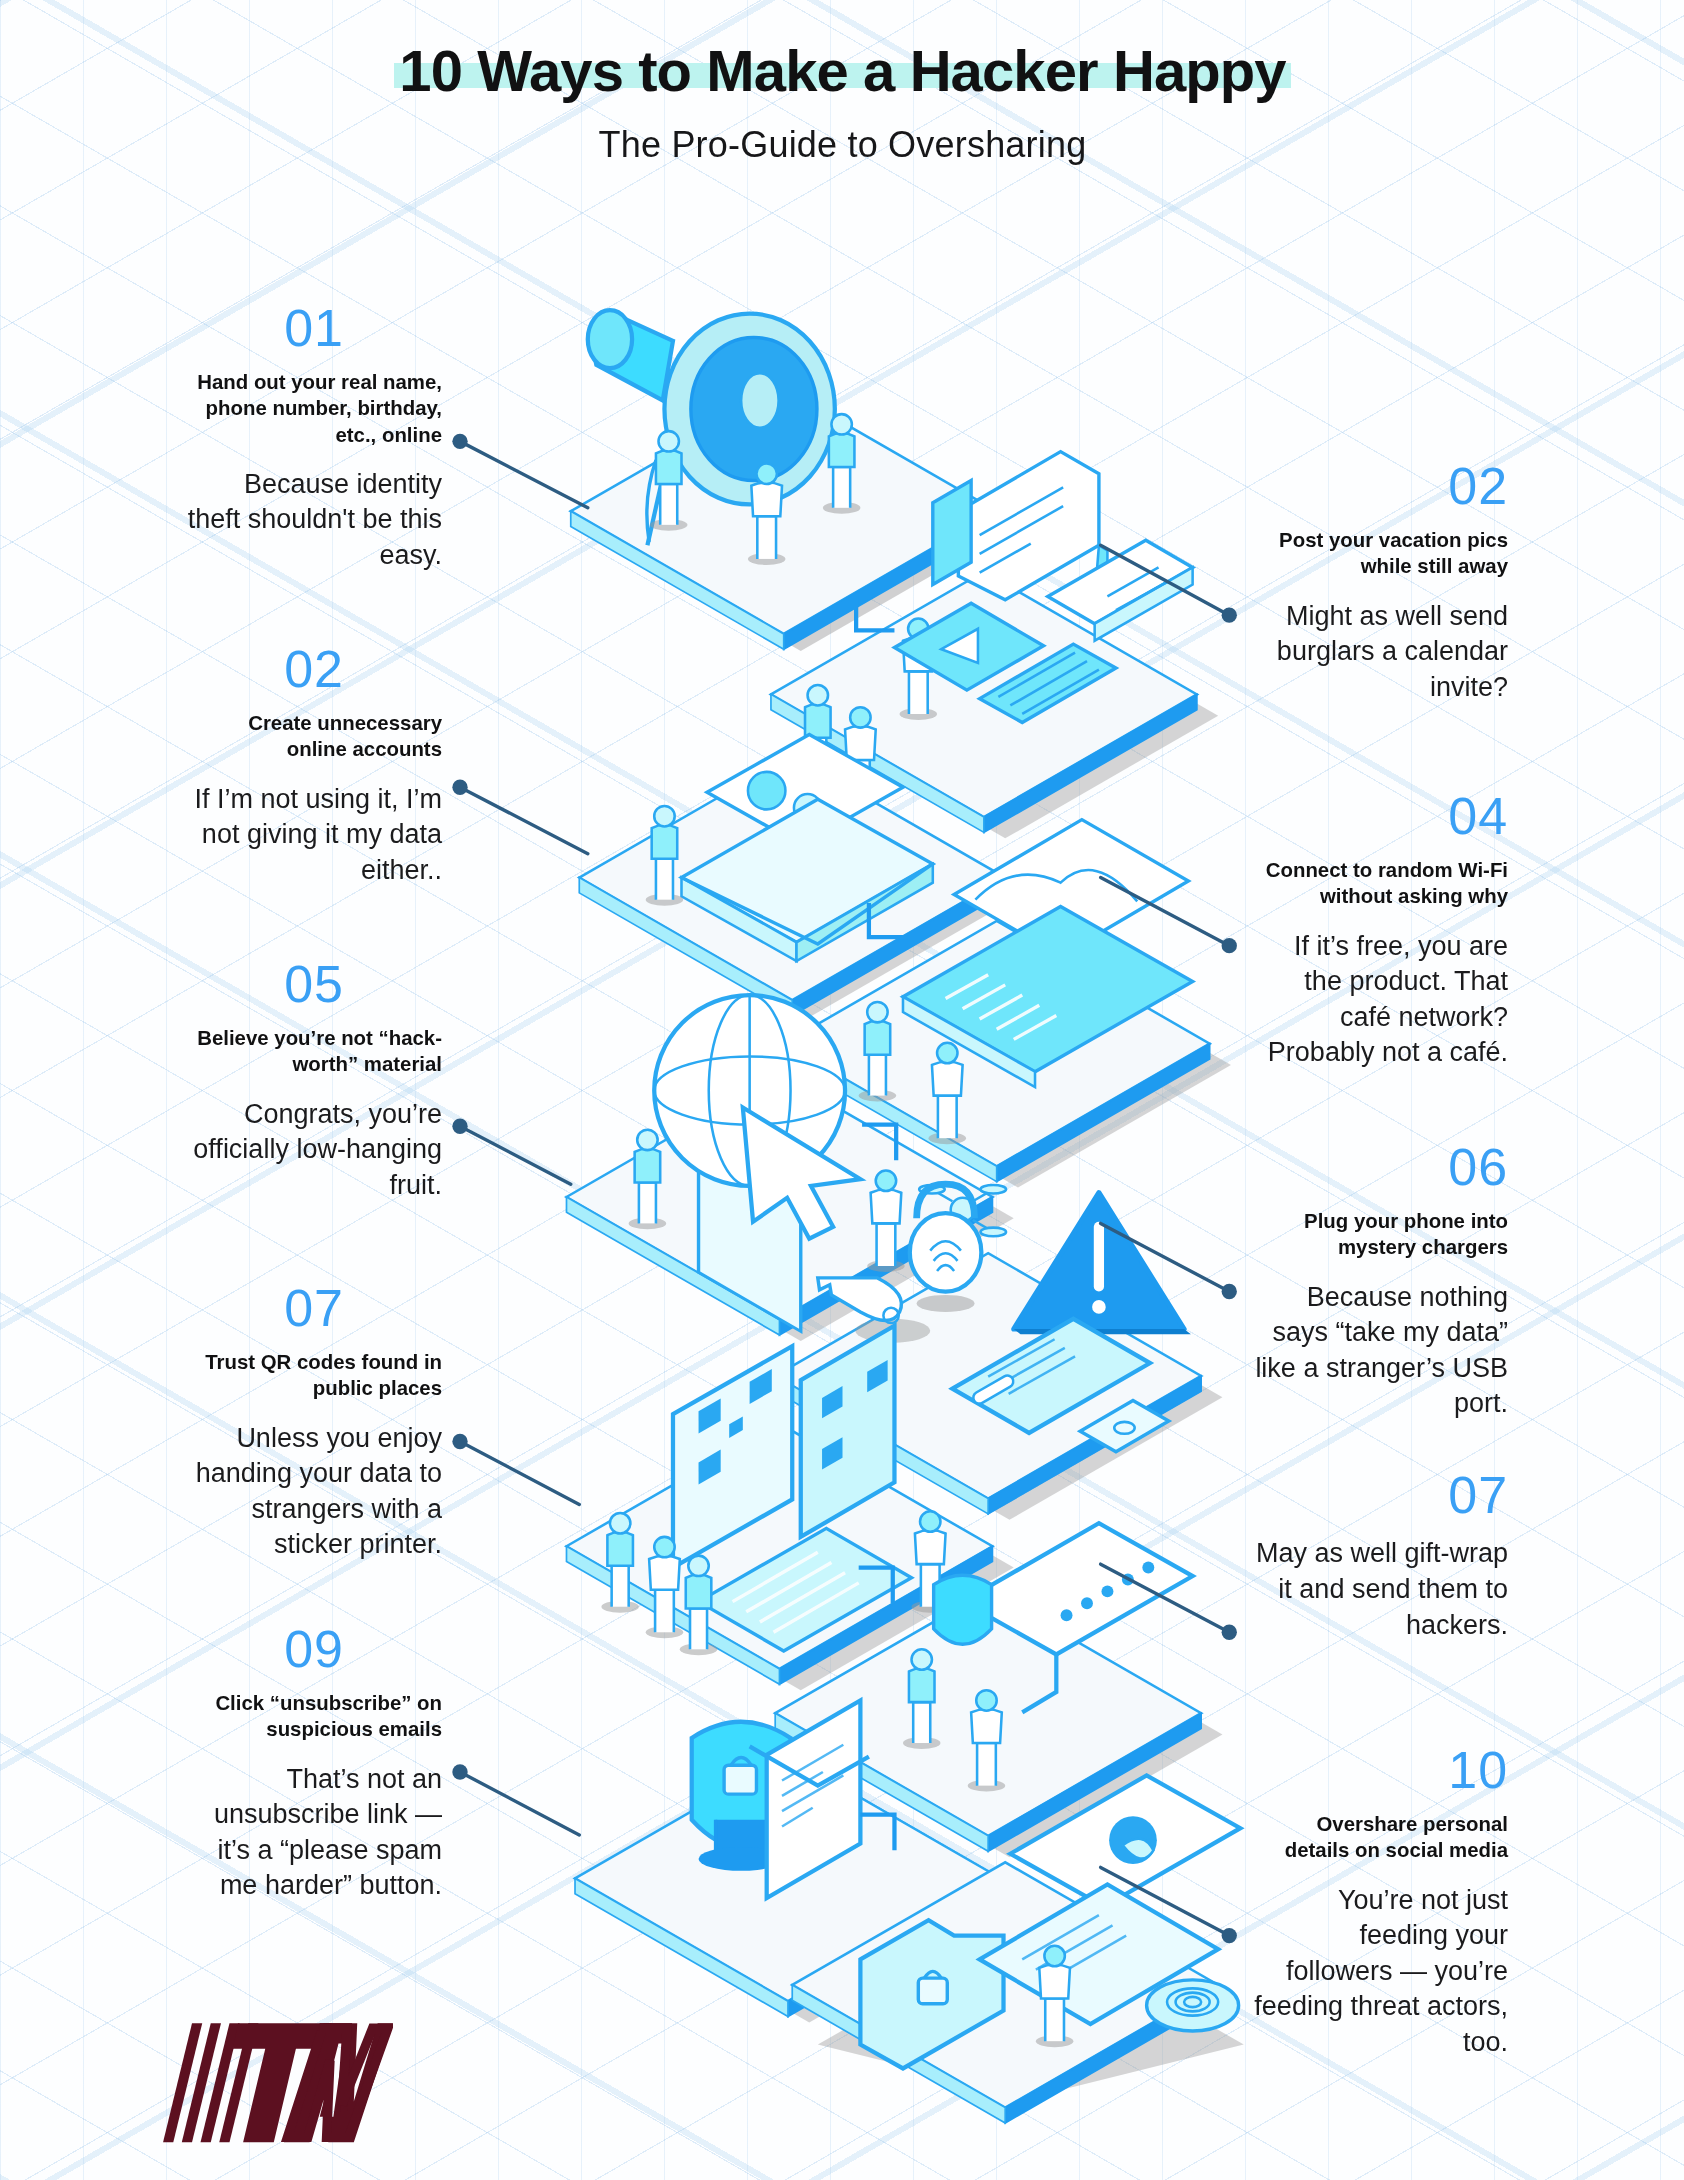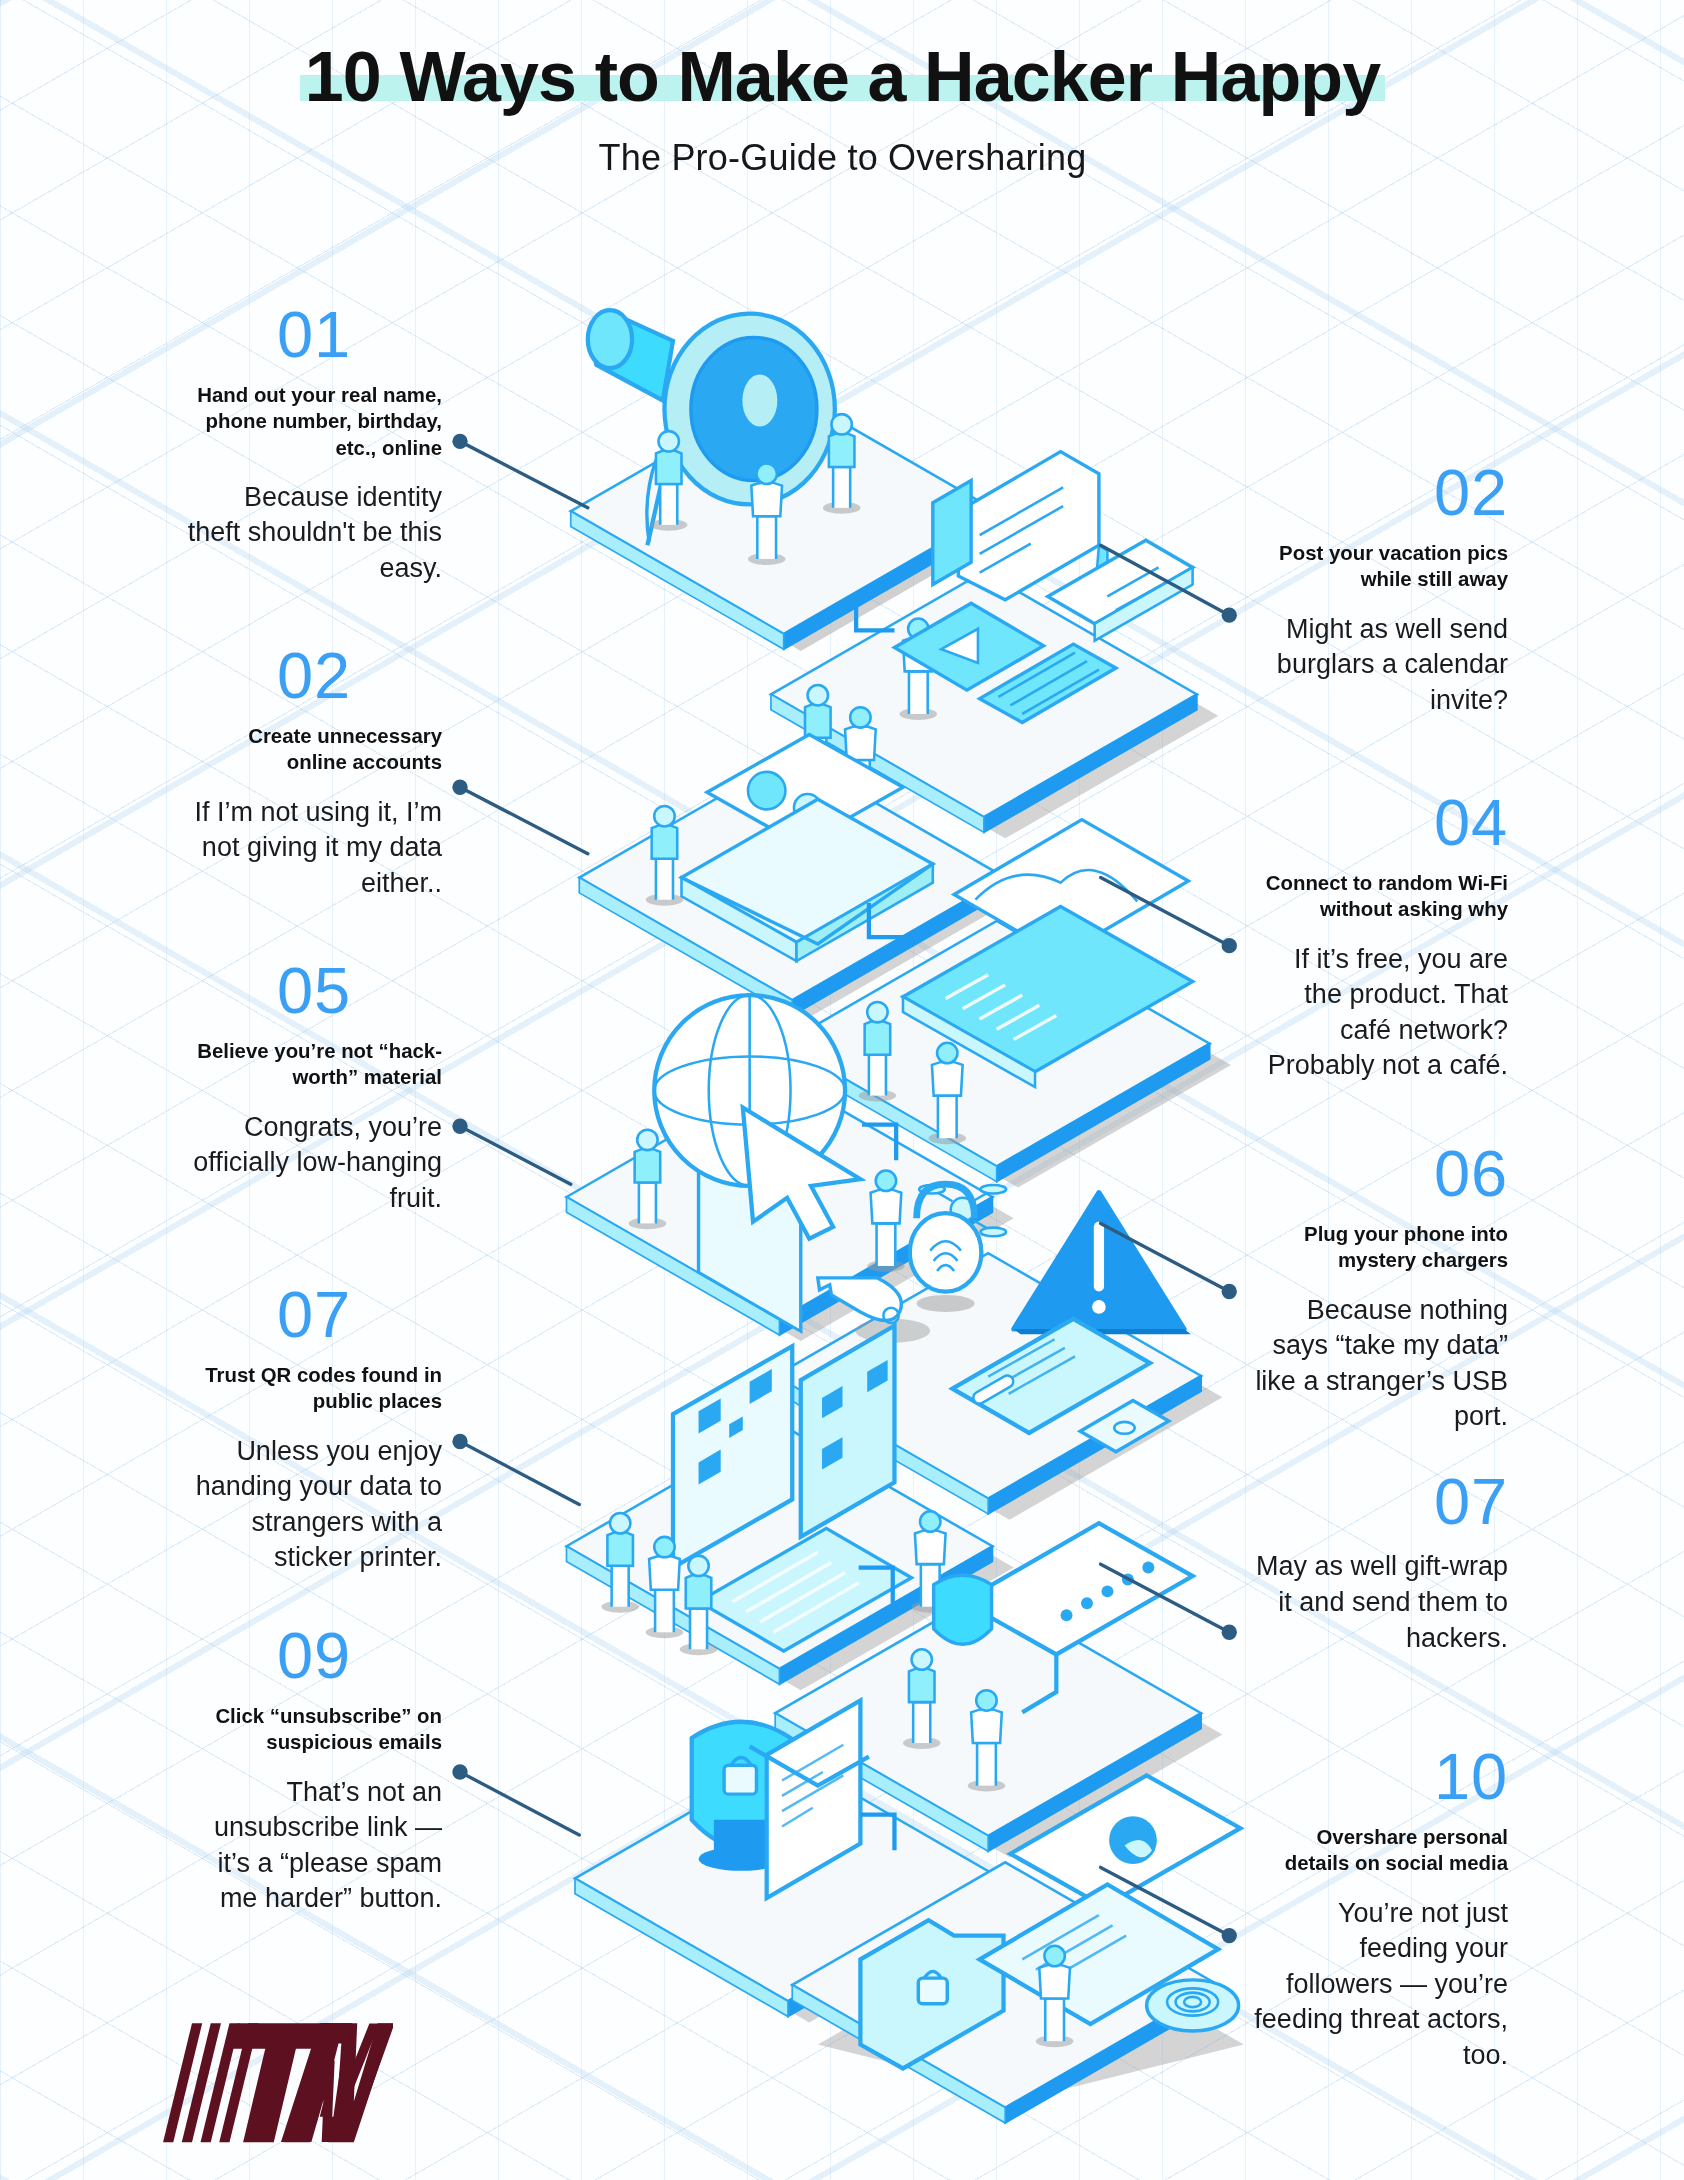--- a/index.html
+++ b/index.html
@@ -26,32 +26,32 @@
 
   
   .header { position:absolute; top:0; left:0; width:1685px; text-align:center; z-index:6; }
   .title-wrap { position:relative; display:inline-block; margin-top:41px; }
   .title-hl {
     position:absolute; left:-5.1px; right:-5.1px; bottom:13.6px; height:25.6px;
     background:#bdf3ef; z-index:0;
   }
   .title {
     position:relative; z-index:1;
-    font-size:70px; font-weight:bold; color:#111112;
+    font-size:58px; font-weight:bold; color:#111112;
     letter-spacing:-0.9px; line-height:1.05; white-space:nowrap;
   }
   .subtitle {
     margin-top:22px; font-size:36px; color:#171719; font-weight:normal;
     letter-spacing:0.2px;
   }
 
   
   .callout { position:absolute; width:264px; z-index:7; }
   .callout .num {
-    font-size:65px; color:#3aa0f5; font-weight:normal;
+    font-size:52px; color:#3aa0f5; font-weight:normal;
     line-height:1; letter-spacing:0.9px; margin-bottom:15.3px;
   }
   .callout .ctitle {
     font-size:20.4px; font-weight:bold; color:#111112;
     line-height:1.28; margin-bottom:19px;
   }
   .callout .cbody {
     font-size:27px; font-weight:normal; color:#1b1b1d; line-height:1.32;
   }
   .callout.left  { text-align:right; }

